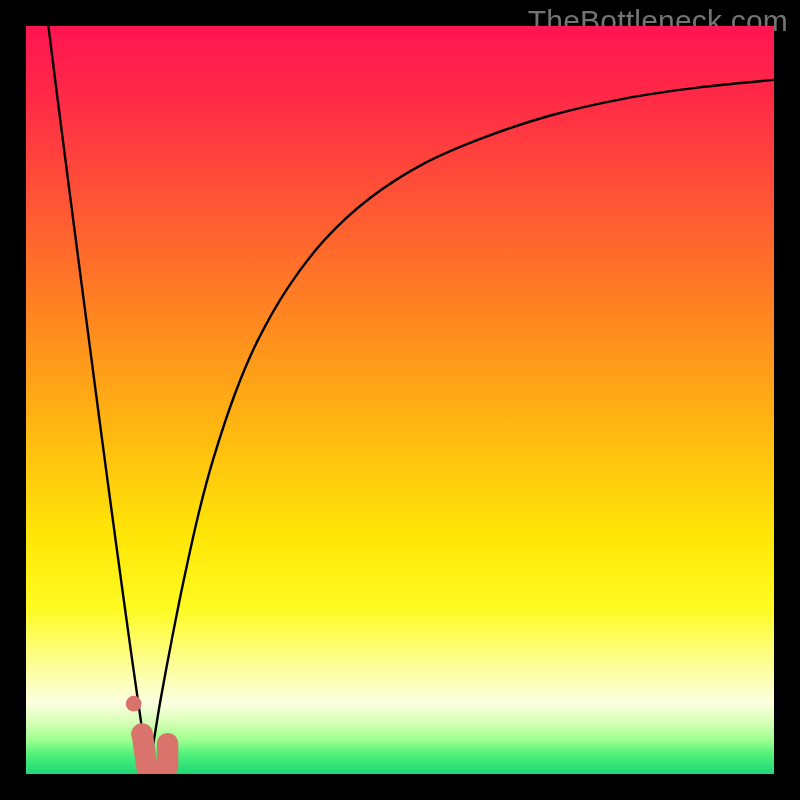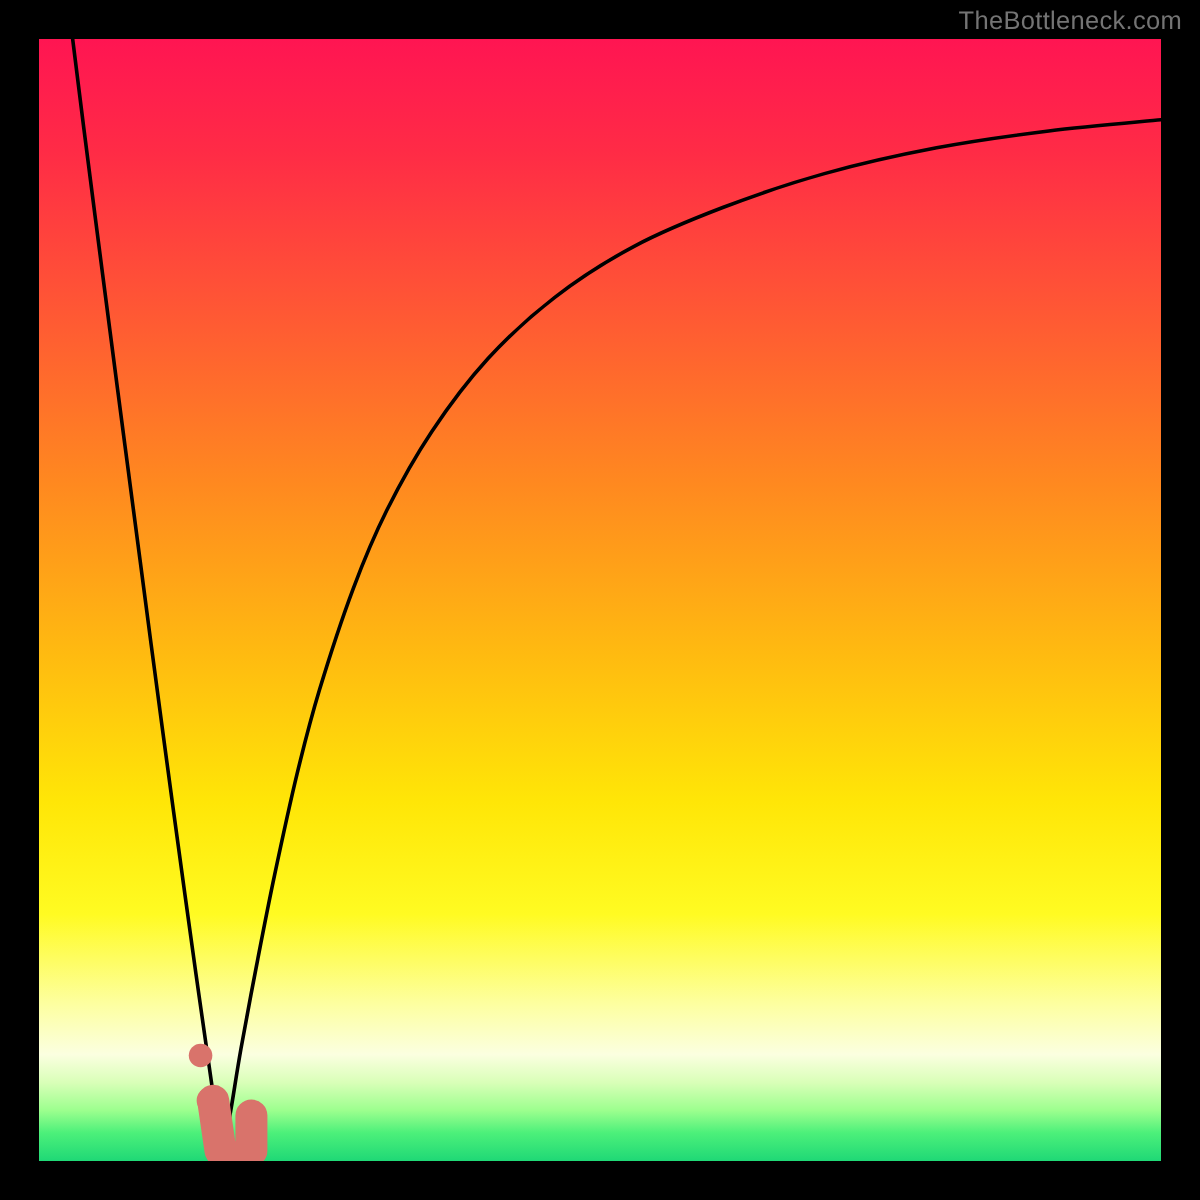--- a/index.html
+++ b/index.html
@@ -25,21 +25,21 @@
     top: 26px;
     width: 748px;
     height: 748px;
     overflow: hidden;
   }
   .watermark {
     position: absolute;
     top: 4px;
     right: 12px;
     color: #747474;
-    font-size: 17px;
+    font-size: 30px;
     font-weight: 500;
     letter-spacing: 0.2px;
     user-select: none;
   }
   svg { display: block; }
 </style>
 </head>
 <body>
 
 <div class="frame">

